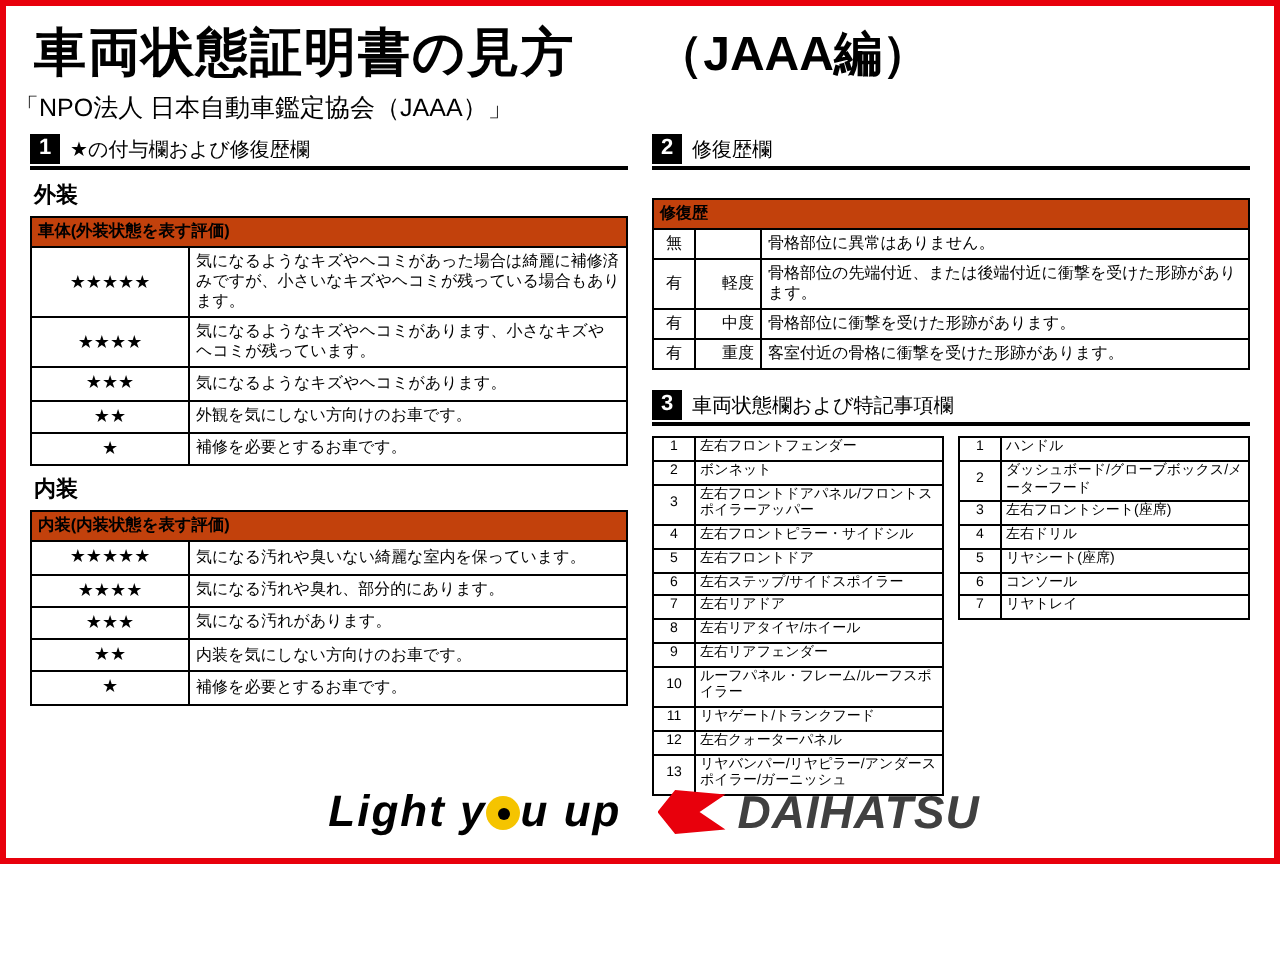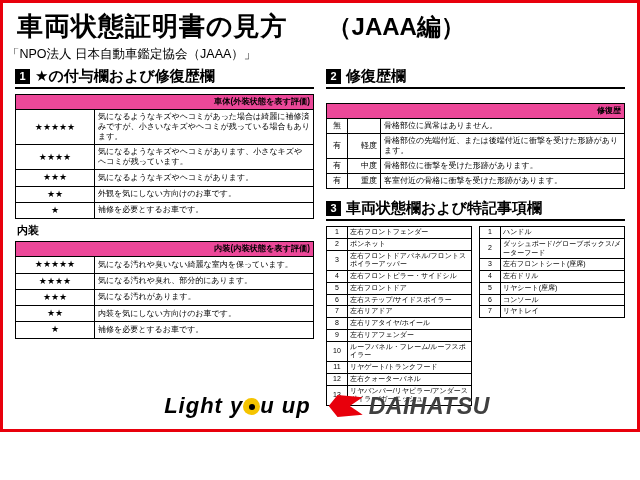--- a/index.html
+++ b/index.html
@@ -6,25 +6,25 @@
   body{width:640px;height:480px;background:#ffffff;font-family:"Liberation Sans","DejaVu Sans",sans-serif;color:#000;}
   .page{position:relative;width:640px;height:432px;box-sizing:border-box;border:3px solid #e8000c;background:#fff;overflow:hidden;}
   .title-row{display:flex;align-items:center;padding:6px 14px 0 14px;}
   .main-title{font-size:26px;font-weight:bold;letter-spacing:1px;}
   .main-title-sub{font-size:24px;font-weight:bold;margin-left:40px;}
   .subtitle{font-size:12.5px;padding:2px 14px 4px 4px;}
   .columns{display:flex;padding:0 12px;gap:12px;}
   .col{flex:1;}
   .sec-head{display:flex;align-items:center;border-bottom:2px solid #000;padding-bottom:1px;margin-bottom:5px;}
   .numbox{display:inline-block;background:#000;color:#fff;font-size:11px;font-weight:bold;width:15px;height:15px;line-height:15px;text-align:center;margin-right:5px;}
-  .sec-title{font-size:15px;font-weight:bold;}
+  .sec-title{font-size:10px;font-weight:normal;}
   .grp-label{font-size:11px;font-weight:bold;margin:4px 0 3px 2px;}
   table{border-collapse:collapse;width:100%;}
   td,th{border:1px solid #000;font-size:8.2px;padding:2px 3px;vertical-align:middle;line-height:1.25;}
-  .hdr{background:#ec4899;font-weight:bold;text-align:right;font-size:8.2px;}
+  .hdr{background:#c2410c;font-weight:bold;text-align:left;font-size:8.2px;}
   .stars{text-align:center;white-space:nowrap;font-size:9px;letter-spacing:0px;width:72px;}
   .desc{font-size:8px;}
   .rep-table td{font-size:8px;}
   .rep-lv{text-align:center;width:14px;}
   .rep-lv2{text-align:right;width:26px;}
   .num-table td{font-size:7px;padding:1px 2px;}
   .num-table td.n{text-align:center;width:16px;}
   .two-col-lists{display:flex;gap:7px;}
   .two-col-lists > div{flex:1;}
   .footer{position:absolute;left:0;right:0;bottom:0;height:46px;display:flex;align-items:center;justify-content:center;gap:18px;margin-left:14px;}
@@ -47,20 +47,21 @@
   <div class="subtitle">「NPO法人 日本自動車鑑定協会（JAAA）」</div>
 
   <div class="columns">
 
     <div class="col">
       <div class="sec-head">
         <span class="numbox">1</span>
         <span class="sec-title">★の付与欄および修復歴欄</span>
       </div>
 
+      <div class="grp-label">外装</div>
       <table>
         <tbody>
             <tr>
               <td class="hdr" colspan="2">車体(外装状態を表す評価)</td>
             </tr>
         <tr>
           <td class="stars">★★★★★</td>
           <td class="desc">気になるようなキズやヘコミがあった場合は綺麗に補修済みですが、小さいなキズやヘコミが残っている場合もあります。</td>
         </tr>
         <tr>

